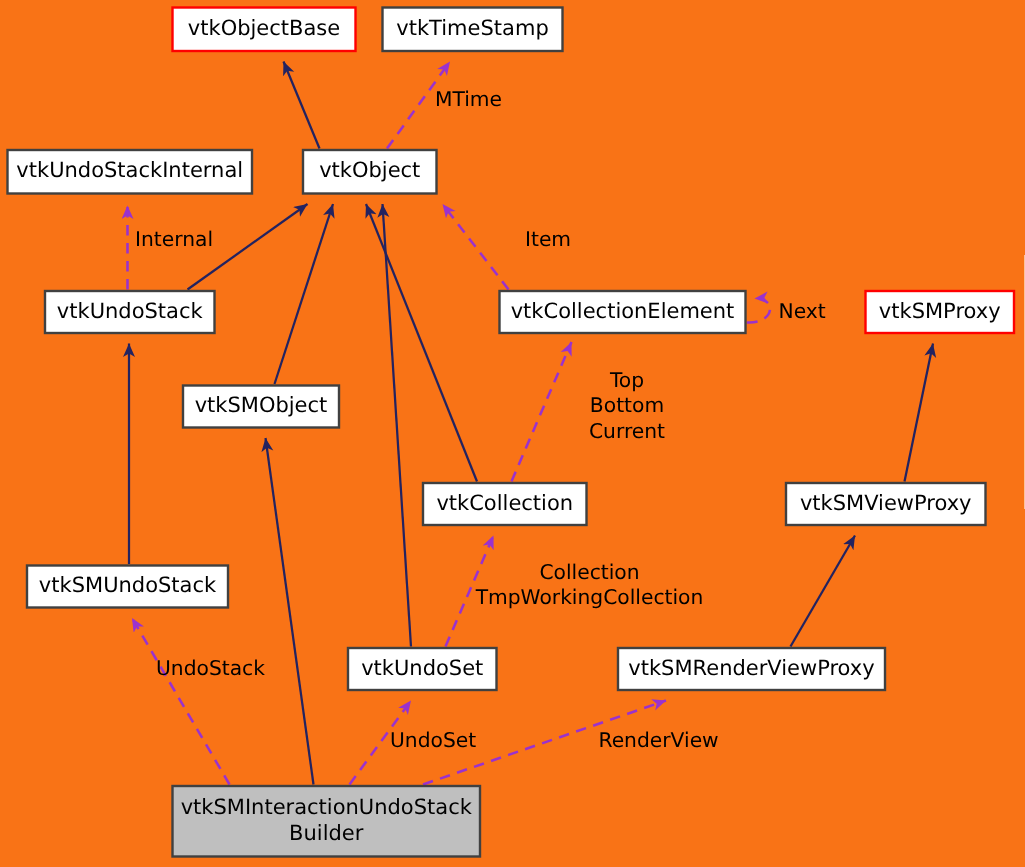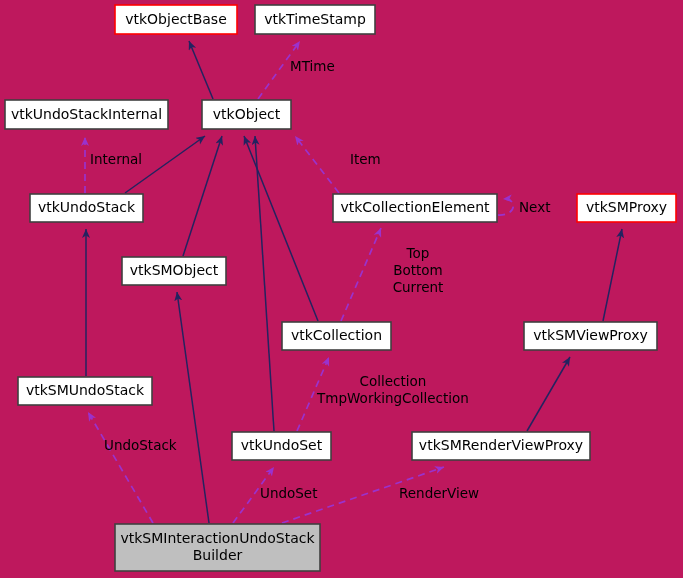--- a/index.html
+++ b/index.html
@@ -4,21 +4,21 @@
 <style>
   html, body {
     margin: 0;
     padding: 0;
     background: #ffffff;
   }
   #diagram-root {
     position: relative;
     width: 683px;
     height: 578px;
-    background: #be185d;
+    background: #f97316;
     font-family: "DejaVu Sans", "Liberation Sans", sans-serif;
     overflow: hidden;
   }
   svg#graph {
     position: absolute;
     left: 0;
     top: 0;
     width: 683px;
     height: 578px;
     display: block;

